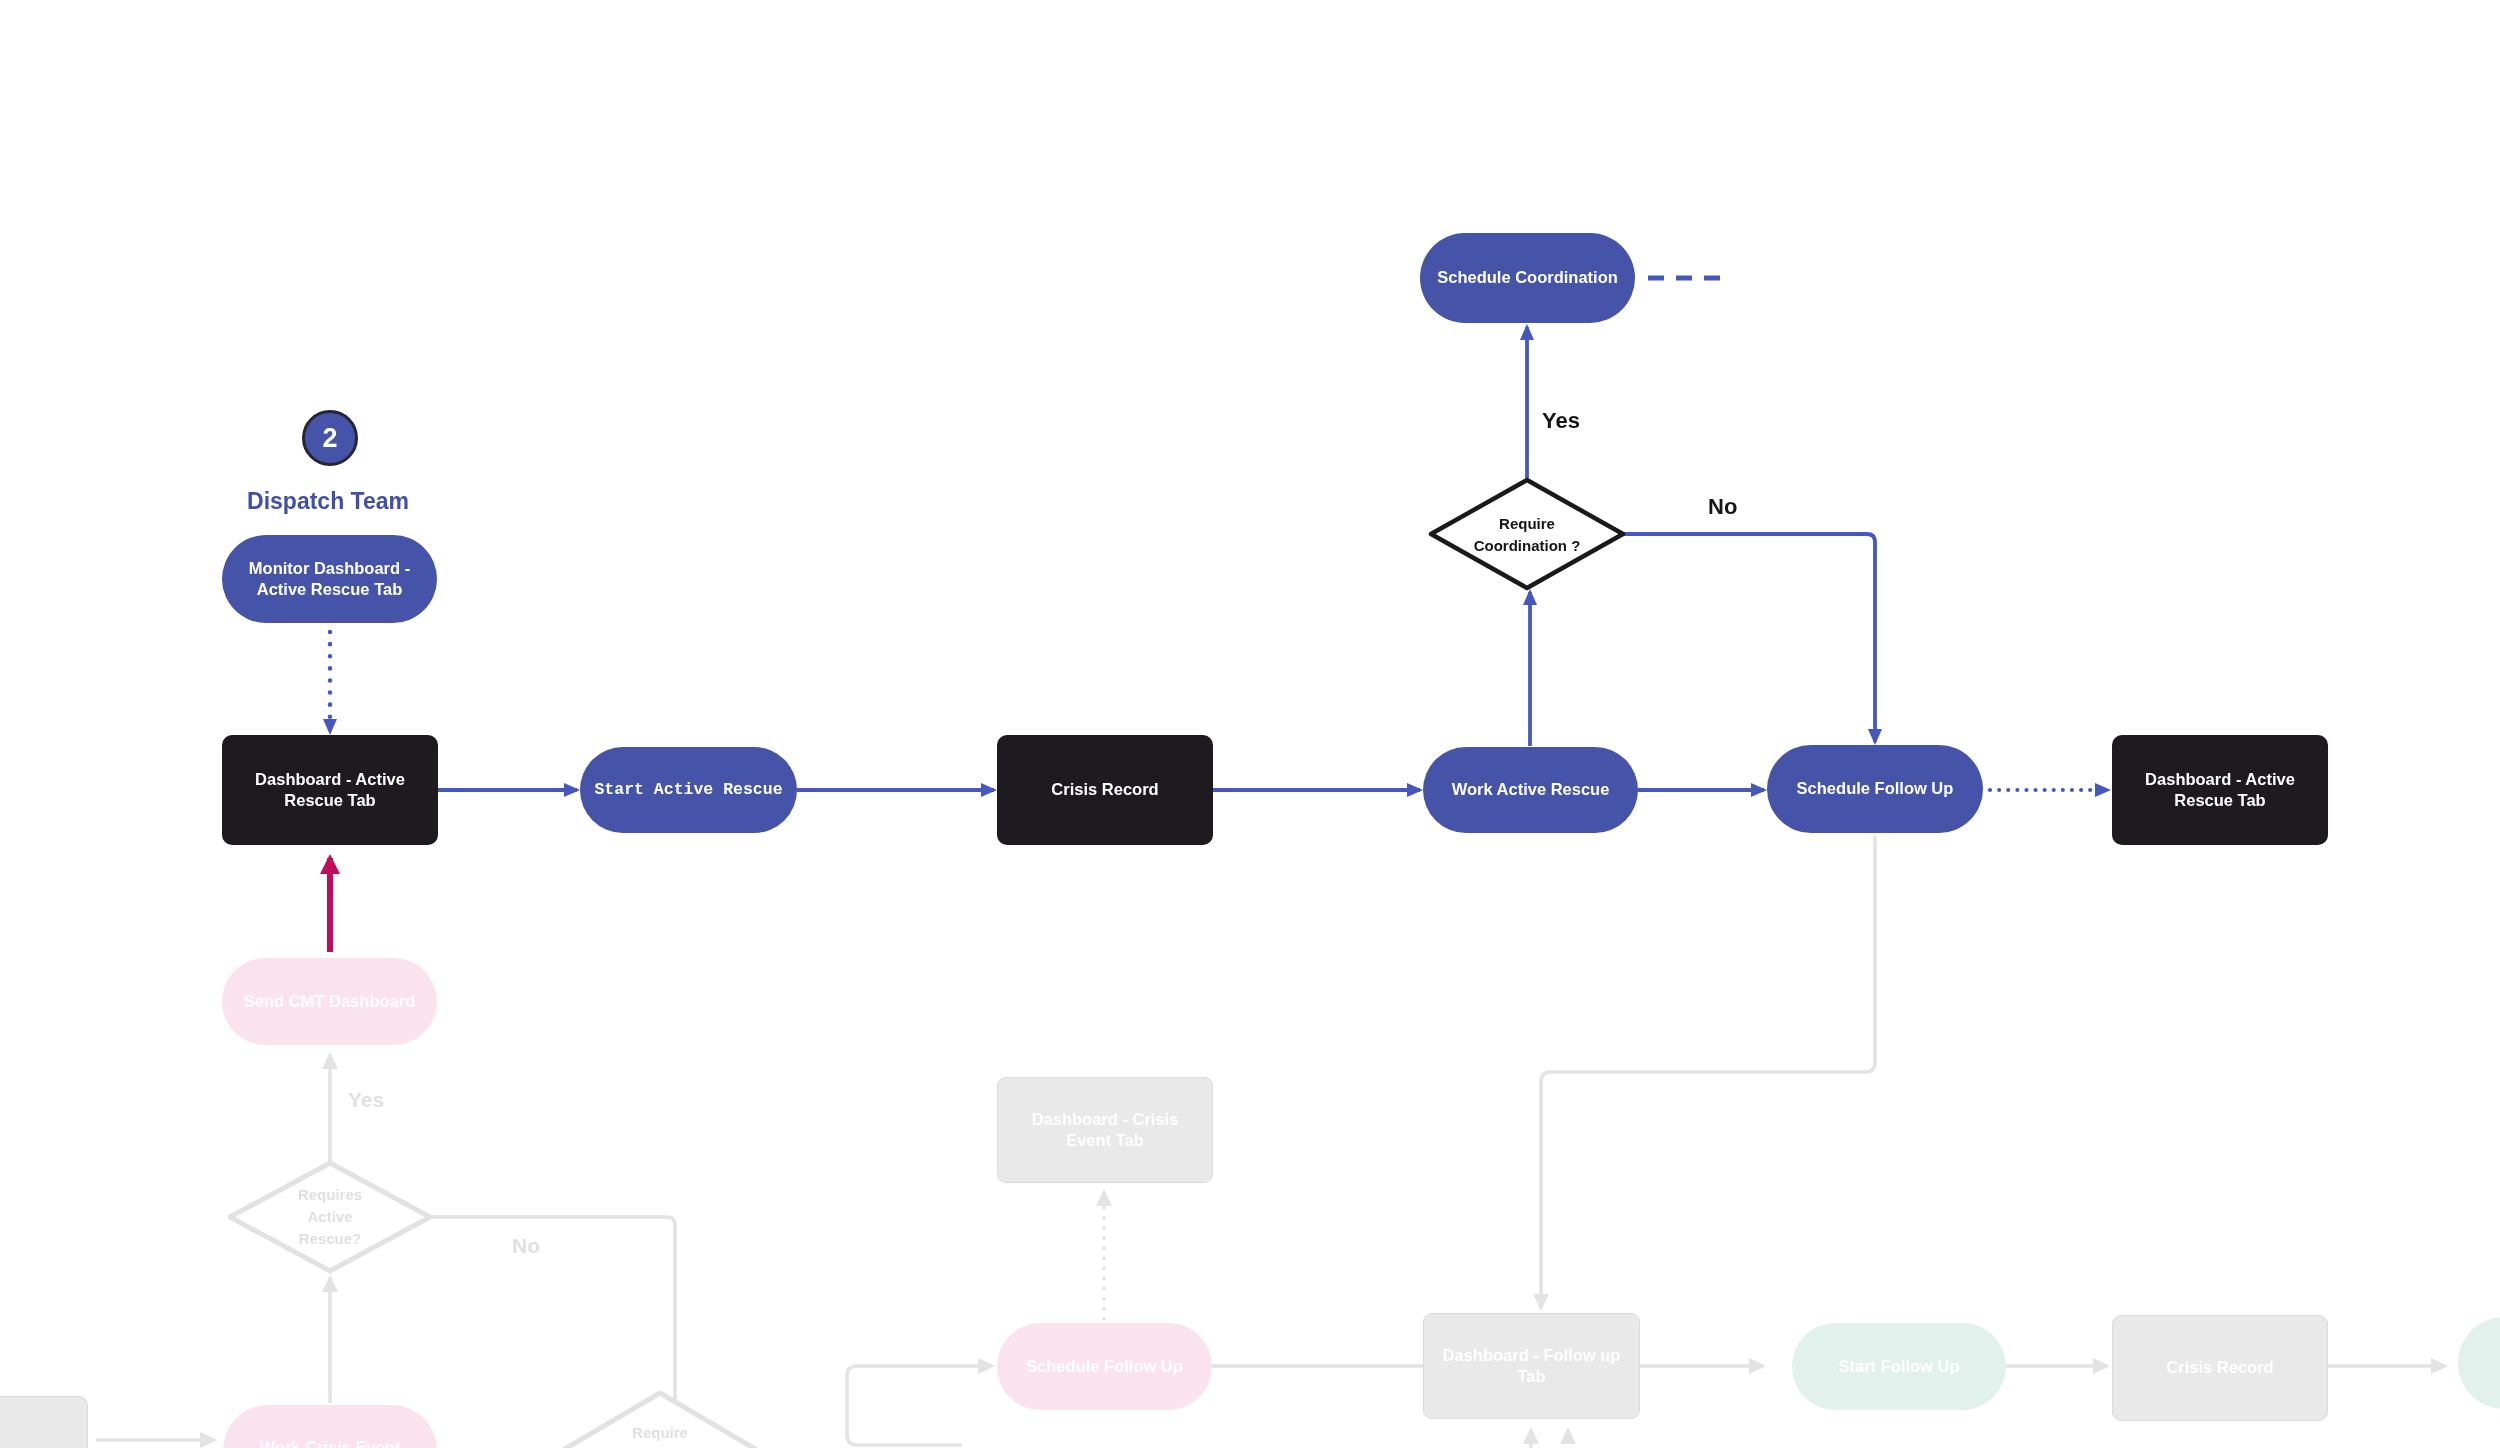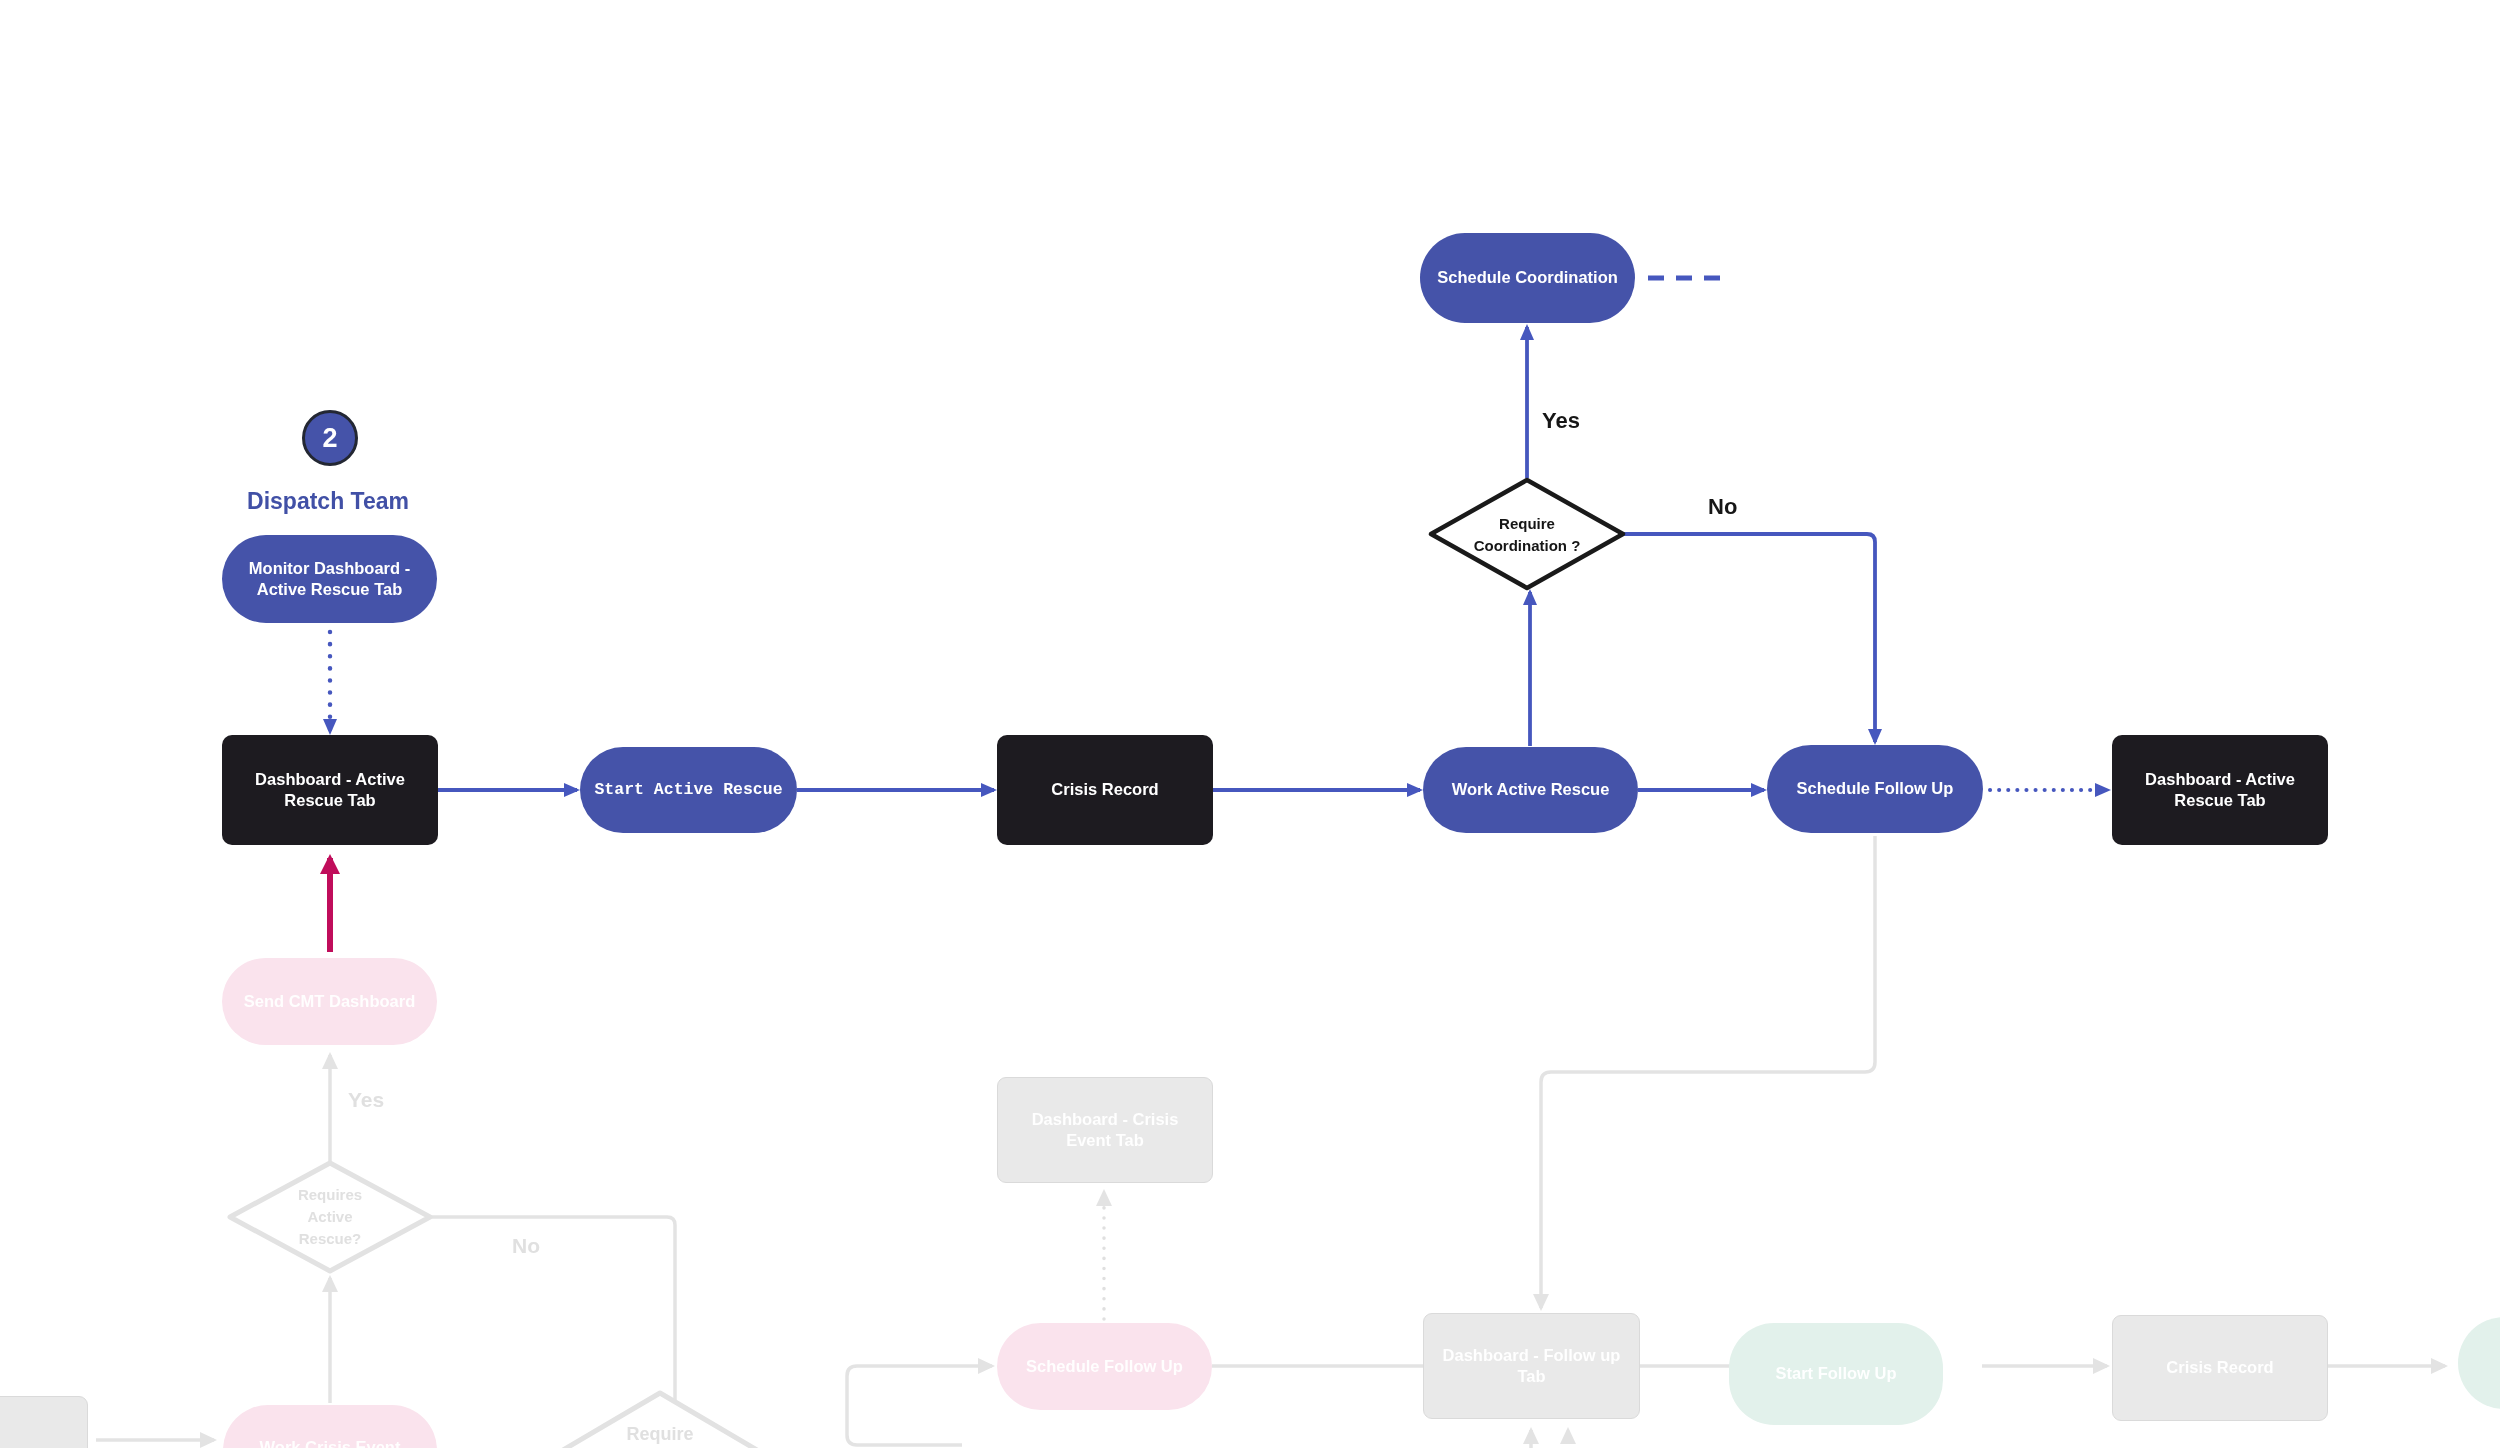--- a/index.html
+++ b/index.html
@@ -22,21 +22,21 @@
         background:#4553A9;border:3px solid #232733;color:#fff;display:flex;align-items:center;
         justify-content:center;font-size:27px;font-weight:bold;box-sizing:border-box;}
   .section-title{position:absolute;left:175px;top:488px;width:306px;text-align:center;
         font-size:23px;font-weight:bold;color:#4150A6;}
   .flow-label{position:absolute;font-weight:bold;color:#161616;font-size:22px;}
   .flow-label.faded{color:#E0E0E0;font-size:21px;}
   .diamond-label{position:absolute;display:flex;align-items:center;justify-content:center;
         text-align:center;font-weight:bold;color:#161616;font-size:15px;line-height:1.45;}
   .diamond-label>span{display:block;}
   .diamond-label.faded{color:#E0E0E0;}
-  .partial-label{position:absolute;text-align:center;font-weight:bold;color:#E0E0E0;font-size:18px;}
+  .partial-label{position:absolute;text-align:center;font-weight:bold;color:#E0E0E0;font-size:15px;}
   .clip-pill{align-items:flex-start;padding-top:32px;height:110px;}
 </style>
 </head>
 <body>
 
 <div id="canvas">
 
   <svg class="wires" width="2500" height="1448" viewBox="0 0 2500 1448">
     <defs>
       <marker id="ab" markerUnits="userSpaceOnUse" markerWidth="22" markerHeight="22" refX="15" refY="10" orient="auto">
@@ -109,21 +109,21 @@
     <span style="width:118px;text-align:center;">Require Coordination ?</span>
   </div>
 
   <div class="flow-label" style="left:1542px;top:408px;">Yes</div>
   <div class="flow-label" style="left:1708px;top:494px;">No</div>
 
   <div class="node pill pink" style="left:222px;top:958px;height:87px;">Send CMT Dashboard</div>
   <div class="node box-gray" style="left:997px;top:1077px;">Dashboard - Crisis Event Tab</div>
   <div class="node pill pink" style="left:997px;top:1323px;height:87px;">Schedule Follow Up</div>
   <div class="node box-gray" style="left:1423px;top:1313px;width:217px;">Dashboard - Follow up Tab</div>
-  <div class="node pill mint" style="left:1729px;top:1323px;width:214px;height:102px;">Start Follow Up</div>
+  <div class="node pill mint" style="left:1792px;top:1323px;width:214px;height:87px;">Start Follow Up</div>
   <div class="node box-gray" style="left:2112px;top:1315px;">Crisis Record</div>
   <div class="node pill pink clip-pill" style="left:223px;top:1405px;width:214px;">Work Crisis Event</div>
   <div class="node box-gray" style="left:-128px;top:1396px;"></div>
 
   <div class="diamond-label faded" style="left:230px;top:1167px;width:200px;height:100px;">
     <span style="width:100px;">Requires Active Rescue?</span>
   </div>
   <div class="partial-label" style="left:560px;top:1424px;width:200px;">Require</div>
 
   <div class="flow-label faded" style="left:348px;top:1088px;">Yes</div>

